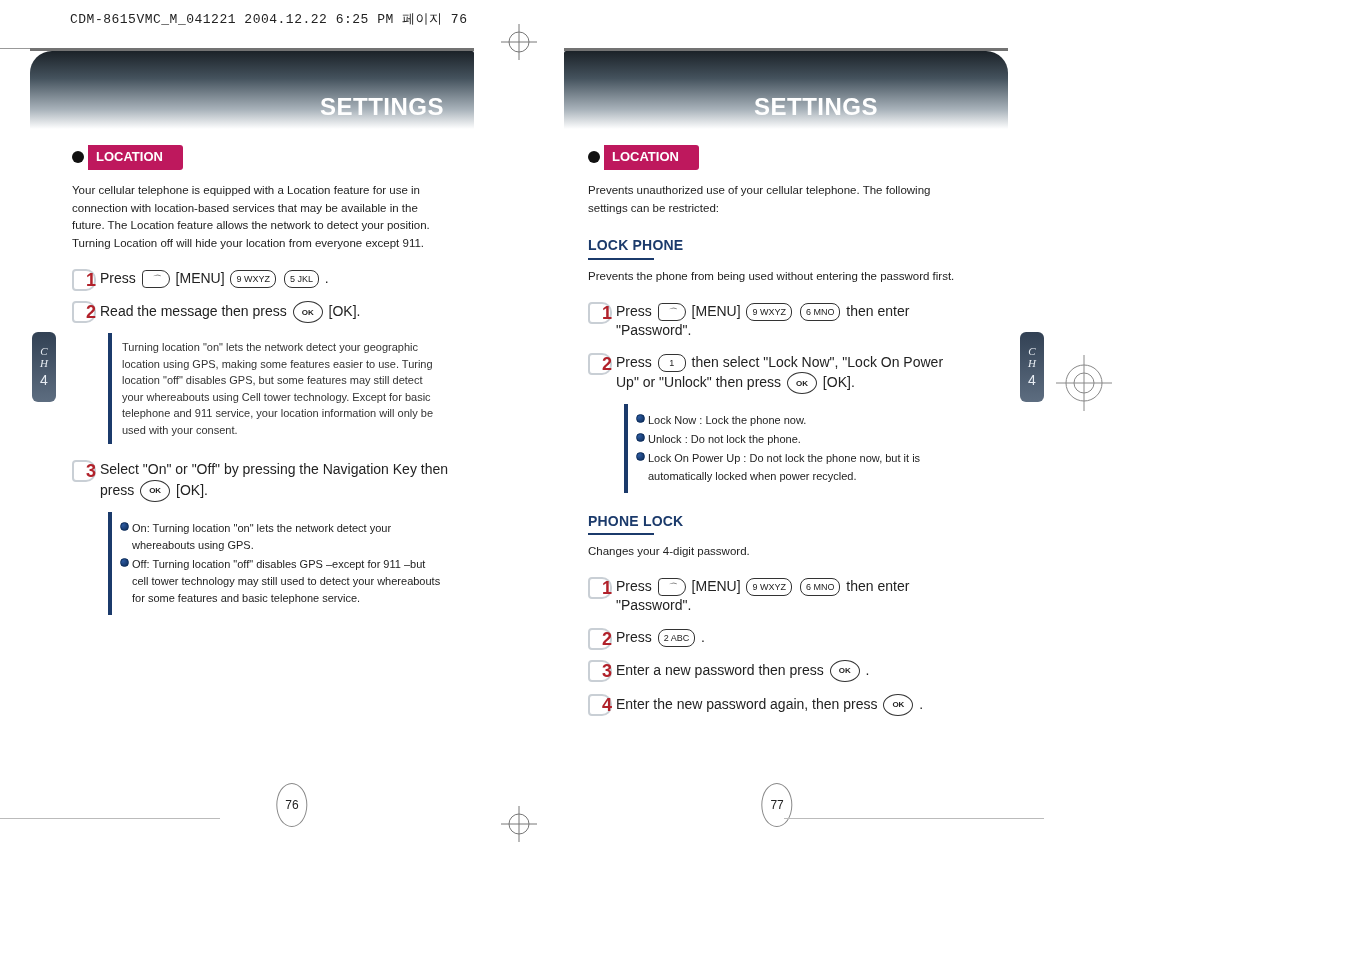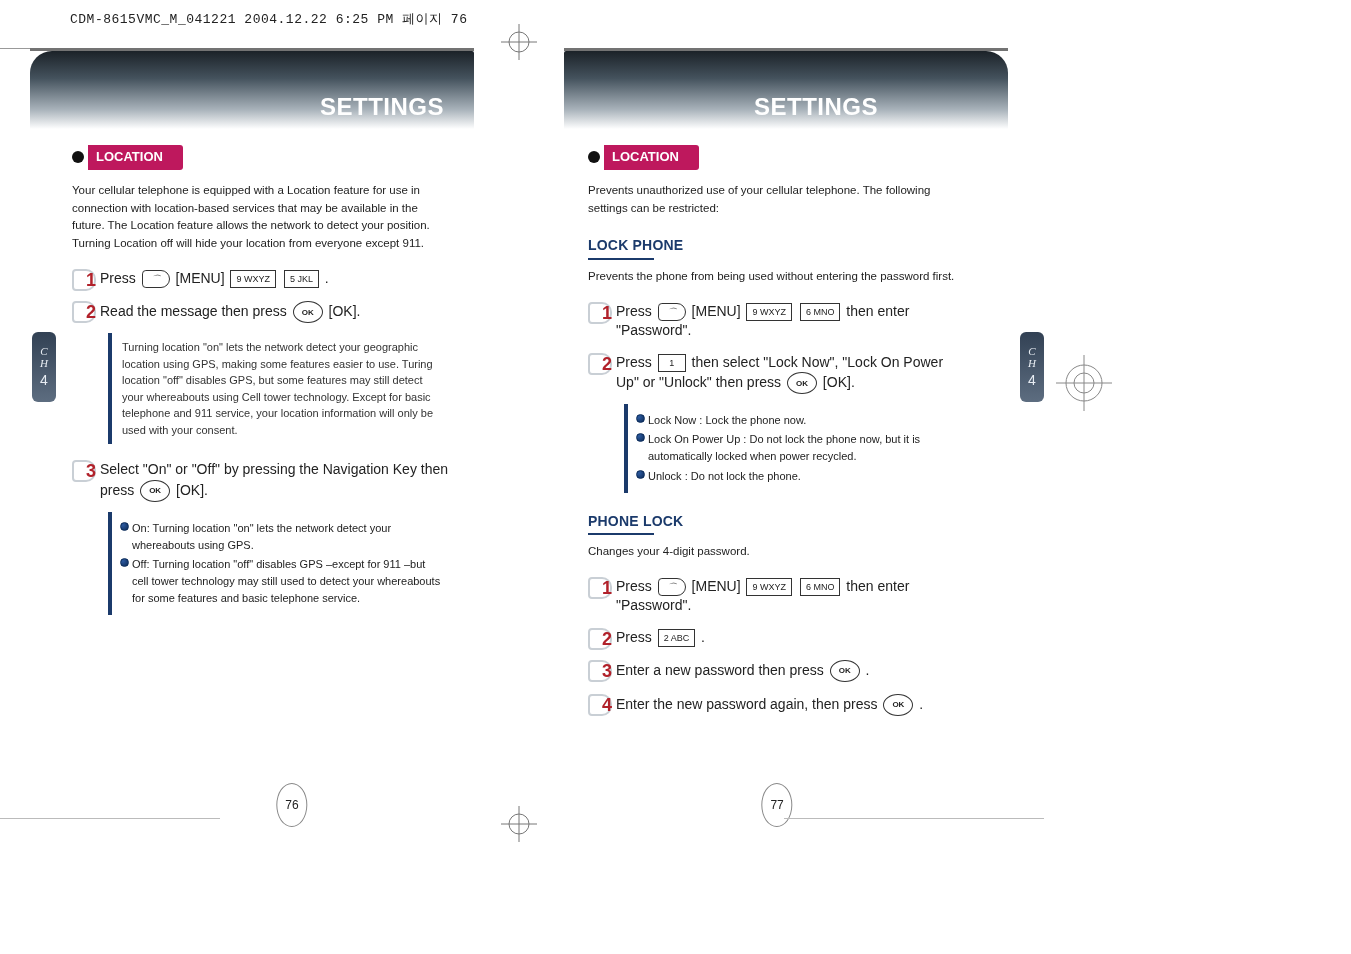--- a/index.html
+++ b/index.html
@@ -32,21 +32,21 @@
   .bullets{margin:6px 0 6px 36px;border-left:4px solid #1b3a6b;padding:6px 8px;font-size:11px;line-height:1.55}
   .bullets .b{display:flex;margin:2px 0}
   .bullets .b .d{flex:0 0 12px;color:#fff;font-size:10px}
   .bullets .b .d span{display:inline-block;width:7px;height:7px;border-radius:50%;border:1px solid #0a2b5a;background:radial-gradient(circle at 30% 30%,#2c5aa0,#0d2b57)}
   .sub{font-size:14px;color:#1b3a6b;font-weight:600;margin:18px 0 2px;letter-spacing:.2px}
   .subrule{width:66px;border-bottom:2px solid #1b3a6b;margin-bottom:8px}
   .note{display:flex;align-items:center;margin:10px 0 14px 4px}
   .note .badge{width:30px;height:30px;border-radius:50%;border:2px solid #1b3a6b;display:flex;align-items:center;justify-content:center;flex:0 0 30px}
   .note .badge .inner{width:22px;height:18px;border-radius:3px;background:linear-gradient(#6a86b5,#274a85);color:#fff;font-size:8px;font-weight:bold;display:flex;align-items:center;justify-content:center}
   .note .ntext{font-style:italic;font-size:11px;color:#2e4d86;margin-left:8px}
-  .key{display:inline-flex;align-items:center;justify-content:center;border:1px solid #333;border-radius:0;font-size:9px;padding:1px 5px;margin:0 2px;min-width:16px;height:14px;vertical-align:middle}
+  .key{display:inline-flex;align-items:center;justify-content:center;border:1px solid #333;border-radius:8px;font-size:9px;padding:1px 5px;margin:0 2px;min-width:16px;height:14px;vertical-align:middle}
   .key.ok{border-radius:50%;width:18px;height:18px;font-size:8px;font-weight:bold}
   .key.soft{border-radius:6px 14px 14px 6px;font-style:italic}
   .pgnum{position:absolute;bottom:-6px;transform:translateX(-50%);font-size:12px}
   .page-l .pgnum{left:59%}
   .page-r .pgnum{left:48%}
   .pgnum .oval{display:inline-block;border:1px solid #888;border-radius:50%;padding:14px 8px}
   .ch4-tab{position:absolute;top:332px;width:24px;height:70px;background:linear-gradient(#324154,#5d6d80);border-radius:6px;color:#e8edf3;font-size:11px;display:flex;flex-direction:column;align-items:center;justify-content:center;line-height:1.1}
   .ch4-tab .c,.ch4-tab .h{font-style:italic;font-family:Georgia,serif}
   .ch4-tab .four{font-size:14px;margin-top:4px}
   .ch4-l{left:32px}
@@ -184,25 +184,25 @@
           <div class="txt">Press <span class="key">1</span> then select "Lock Now", "Lock On Power Up" or "Unlock" then press <span class="key ok">OK</span> [OK].</div>
         </div>
 
         <div class="bullets">
           <div class="b">
               <div class="d"><span></span></div>
               <div>Lock Now : Lock the phone now.</div>
             </div>
           <div class="b">
               <div class="d"><span></span></div>
+              <div>Unlock : Do not lock the phone.</div>
+            </div>
+          <div class="b">
+              <div class="d"><span></span></div>
               <div>Lock On Power Up : Do not lock the phone now, but it is automatically locked when power recycled.</div>
-            </div>
-          <div class="b">
-              <div class="d"><span></span></div>
-              <div>Unlock : Do not lock the phone.</div>
             </div>
         </div>
 
         <div class="sub">PHONE LOCK</div>
         <div class="subrule"></div>
         <div class="para">Changes your 4-digit password.</div>
 
         <div class="step">
           <div class="num">
               <div class="back"></div>

